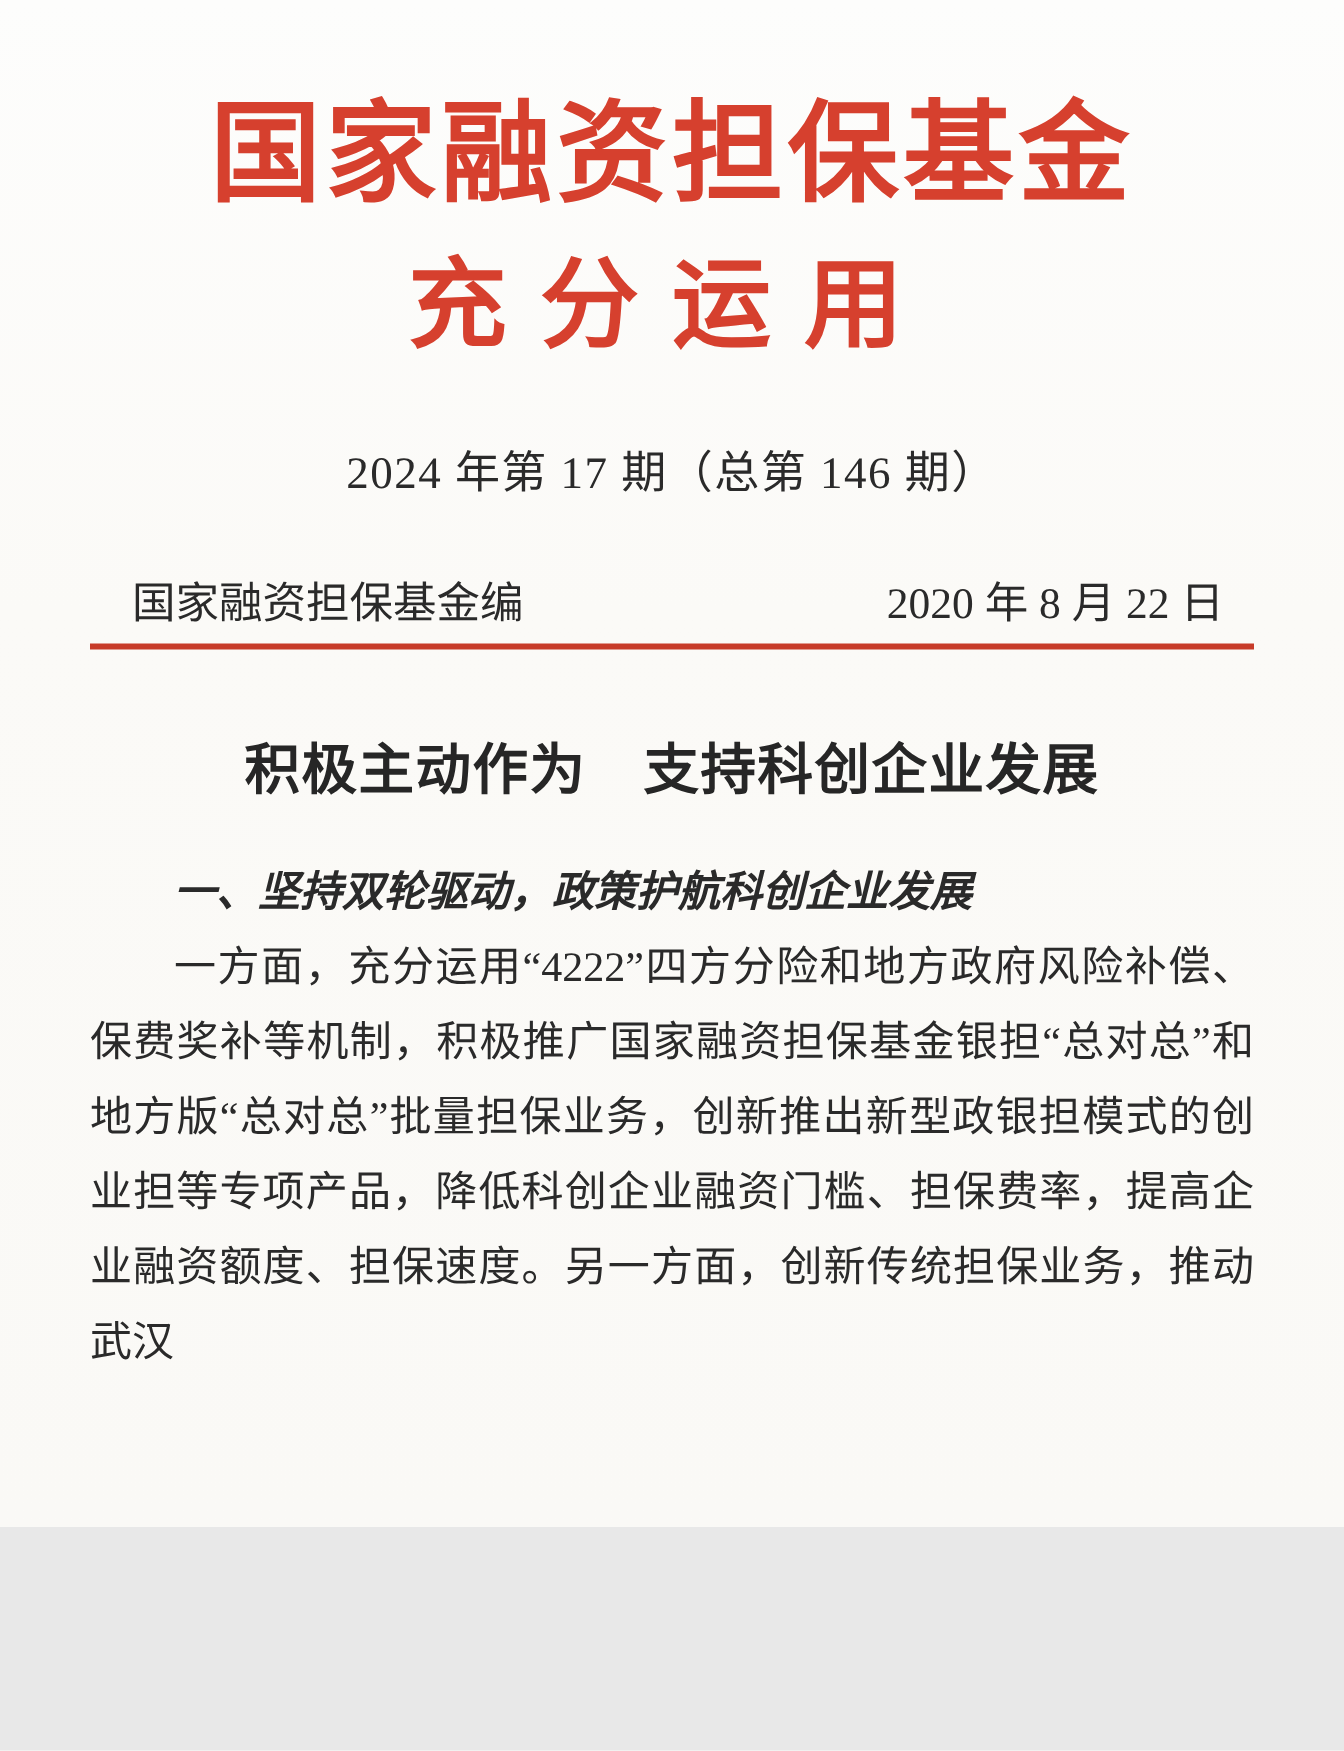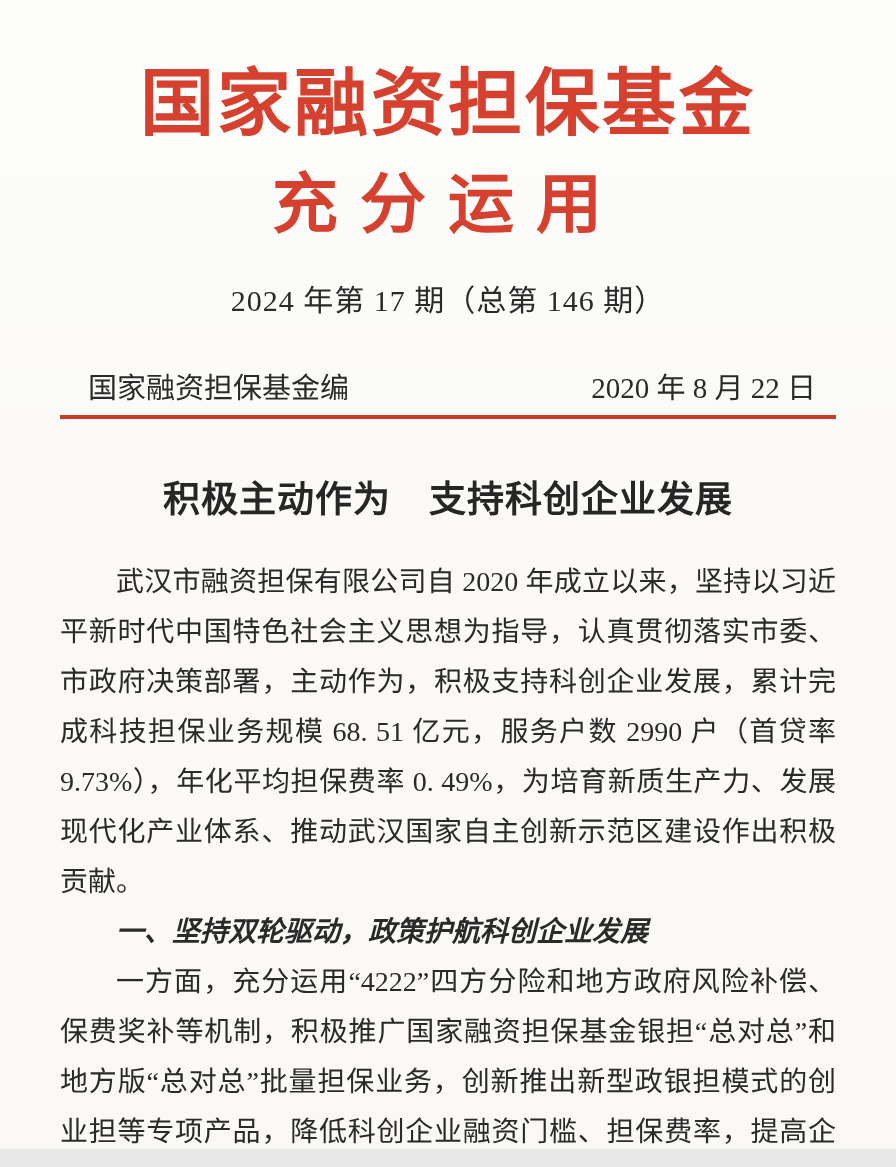--- a/index.html
+++ b/index.html
@@ -3,21 +3,21 @@
 <meta charset="utf-8">
 <style>
   html, body {
     margin: 0;
     padding: 0;
     background: #e8e8e8;
   }
   .page {
     position: relative;
     width: 896px;
-    height: 1149px;
+    height: 1018px;
     margin: 0 auto;
     box-sizing: border-box;
     padding: 0 60px;
     overflow: hidden;
     background: var(--page-bg, #fbfaf8);
     background-image: linear-gradient(180deg, #fdfdfc 0%, #fbfaf7 40%, #faf9f6 100%);
     color: var(--text-color, #2a2a2a);
     font-family: "Liberation Serif", "DejaVu Serif", serif;
   }
   .masthead {
@@ -35,21 +35,21 @@
   .masthead-line2 {
     margin-top: 16px;
     font-size: 66px;
     font-weight: 700;
     letter-spacing: 22px;
     line-height: 1.2;
     color: var(--title-red, #d6402e);
     white-space: nowrap;
   }
   .issue-line {
-    margin-top: 32px;
+    margin-top: 46px;
     text-align: center;
     font-size: 30px;
     letter-spacing: 1px;
   }
   .meta-row {
     display: flex;
     justify-content: space-between;
     align-items: flex-end;
     margin-top: 44px;
     padding: 0 20px 9px 28px;
@@ -94,19 +94,18 @@
 
   <div class="meta-row">
     <span class="meta-editor">国家融资担保基金编</span>
     <span class="meta-date">2020 年 8 月 22 日</span>
   </div>
 
   <main class="article">
     <h2 class="article-title">积极主动作为　支持科创企业发展</h2>
 
     <div class="article-body">
-      <p>武汉市融资担保有限公司自 2020 年成立以来，坚持以习近平新时代中国特色社会主义思想为指导，认真贯彻落实市委、市政府决策部署，主动作为，积极支持科创企业发展，累计完成科技担保业务规模 68. 51 亿元，服务户数 2990 户（首贷率 9.73%），年化平均担保费率 0. 49%，为培育新质生产力、发展现代化产业体系、推动武汉国家自主创新示范区建设作出积极贡献。</p>
       <p class="section-heading">一、坚持双轮驱动，政策护航科创企业发展</p>
       <p>一方面，充分运用“4222”四方分险和地方政府风险补偿、保费奖补等机制，积极推广国家融资担保基金银担“总对总”和地方版“总对总”批量担保业务，创新推出新型政银担模式的创业担等专项产品，降低科创企业融资门槛、担保费率，提高企业融资额度、担保速度。另一方面，创新传统担保业务，推动武汉</p>
     </div>
   </main>
 
 </div>
 
 </body></html>

